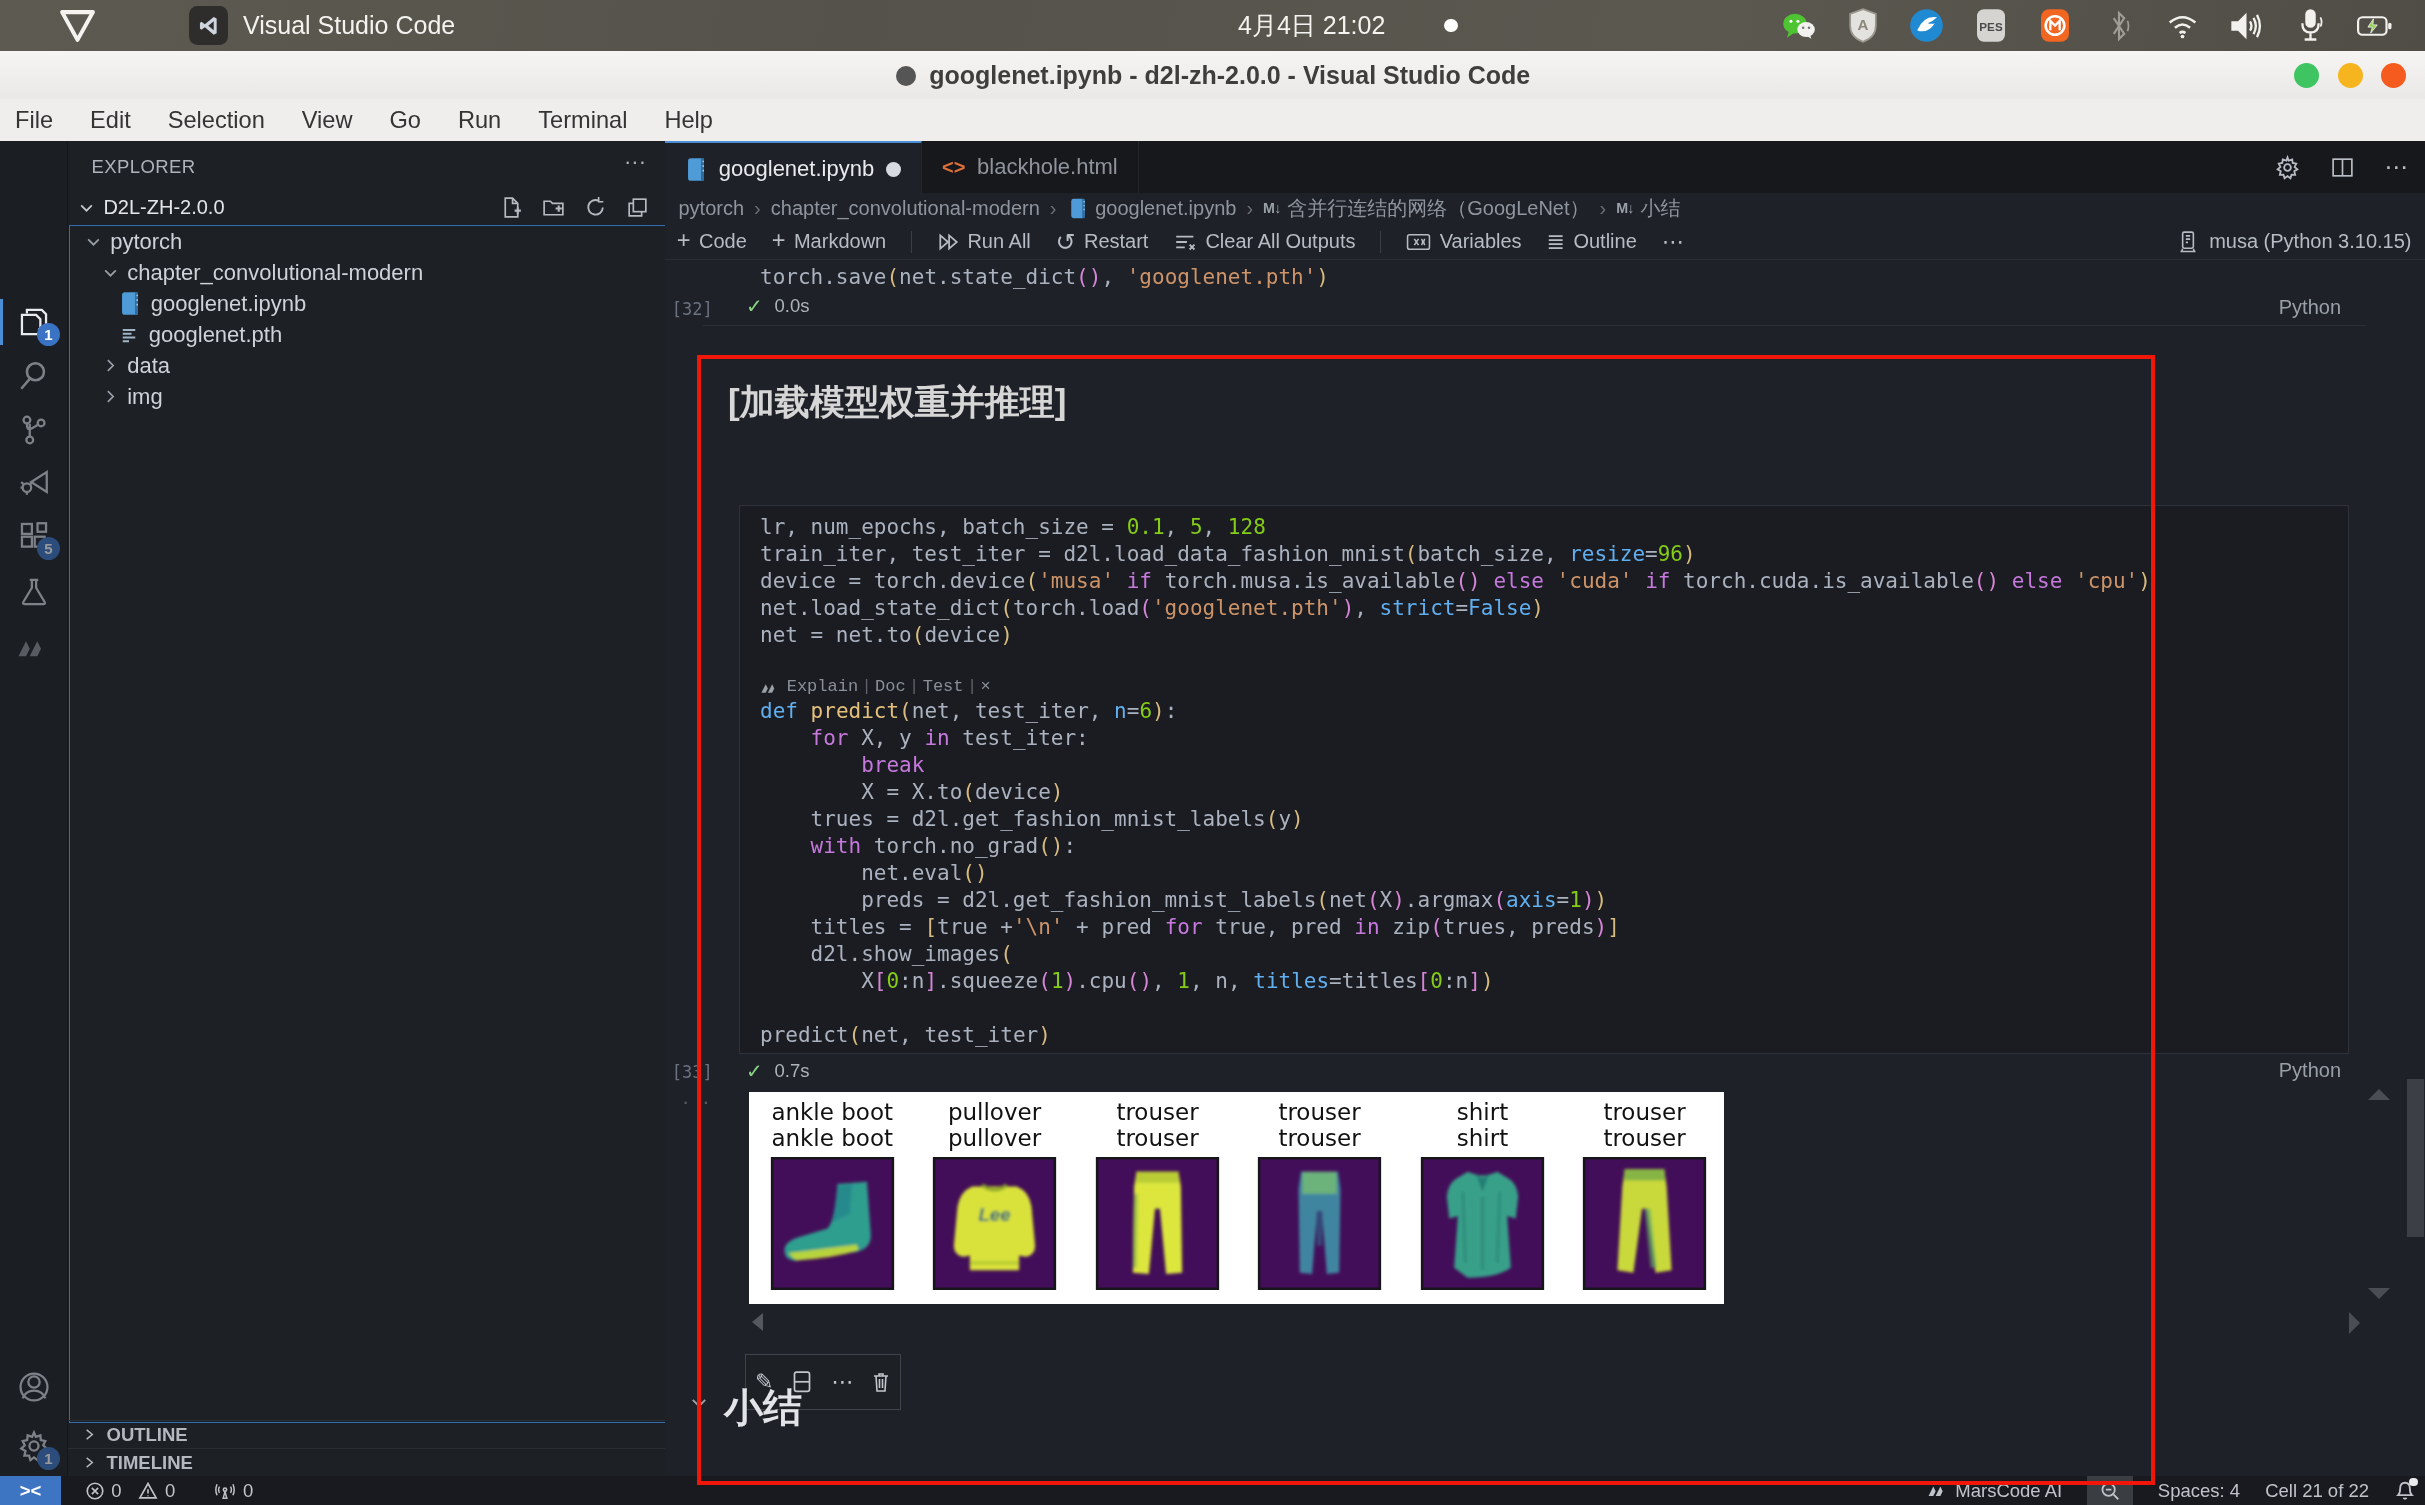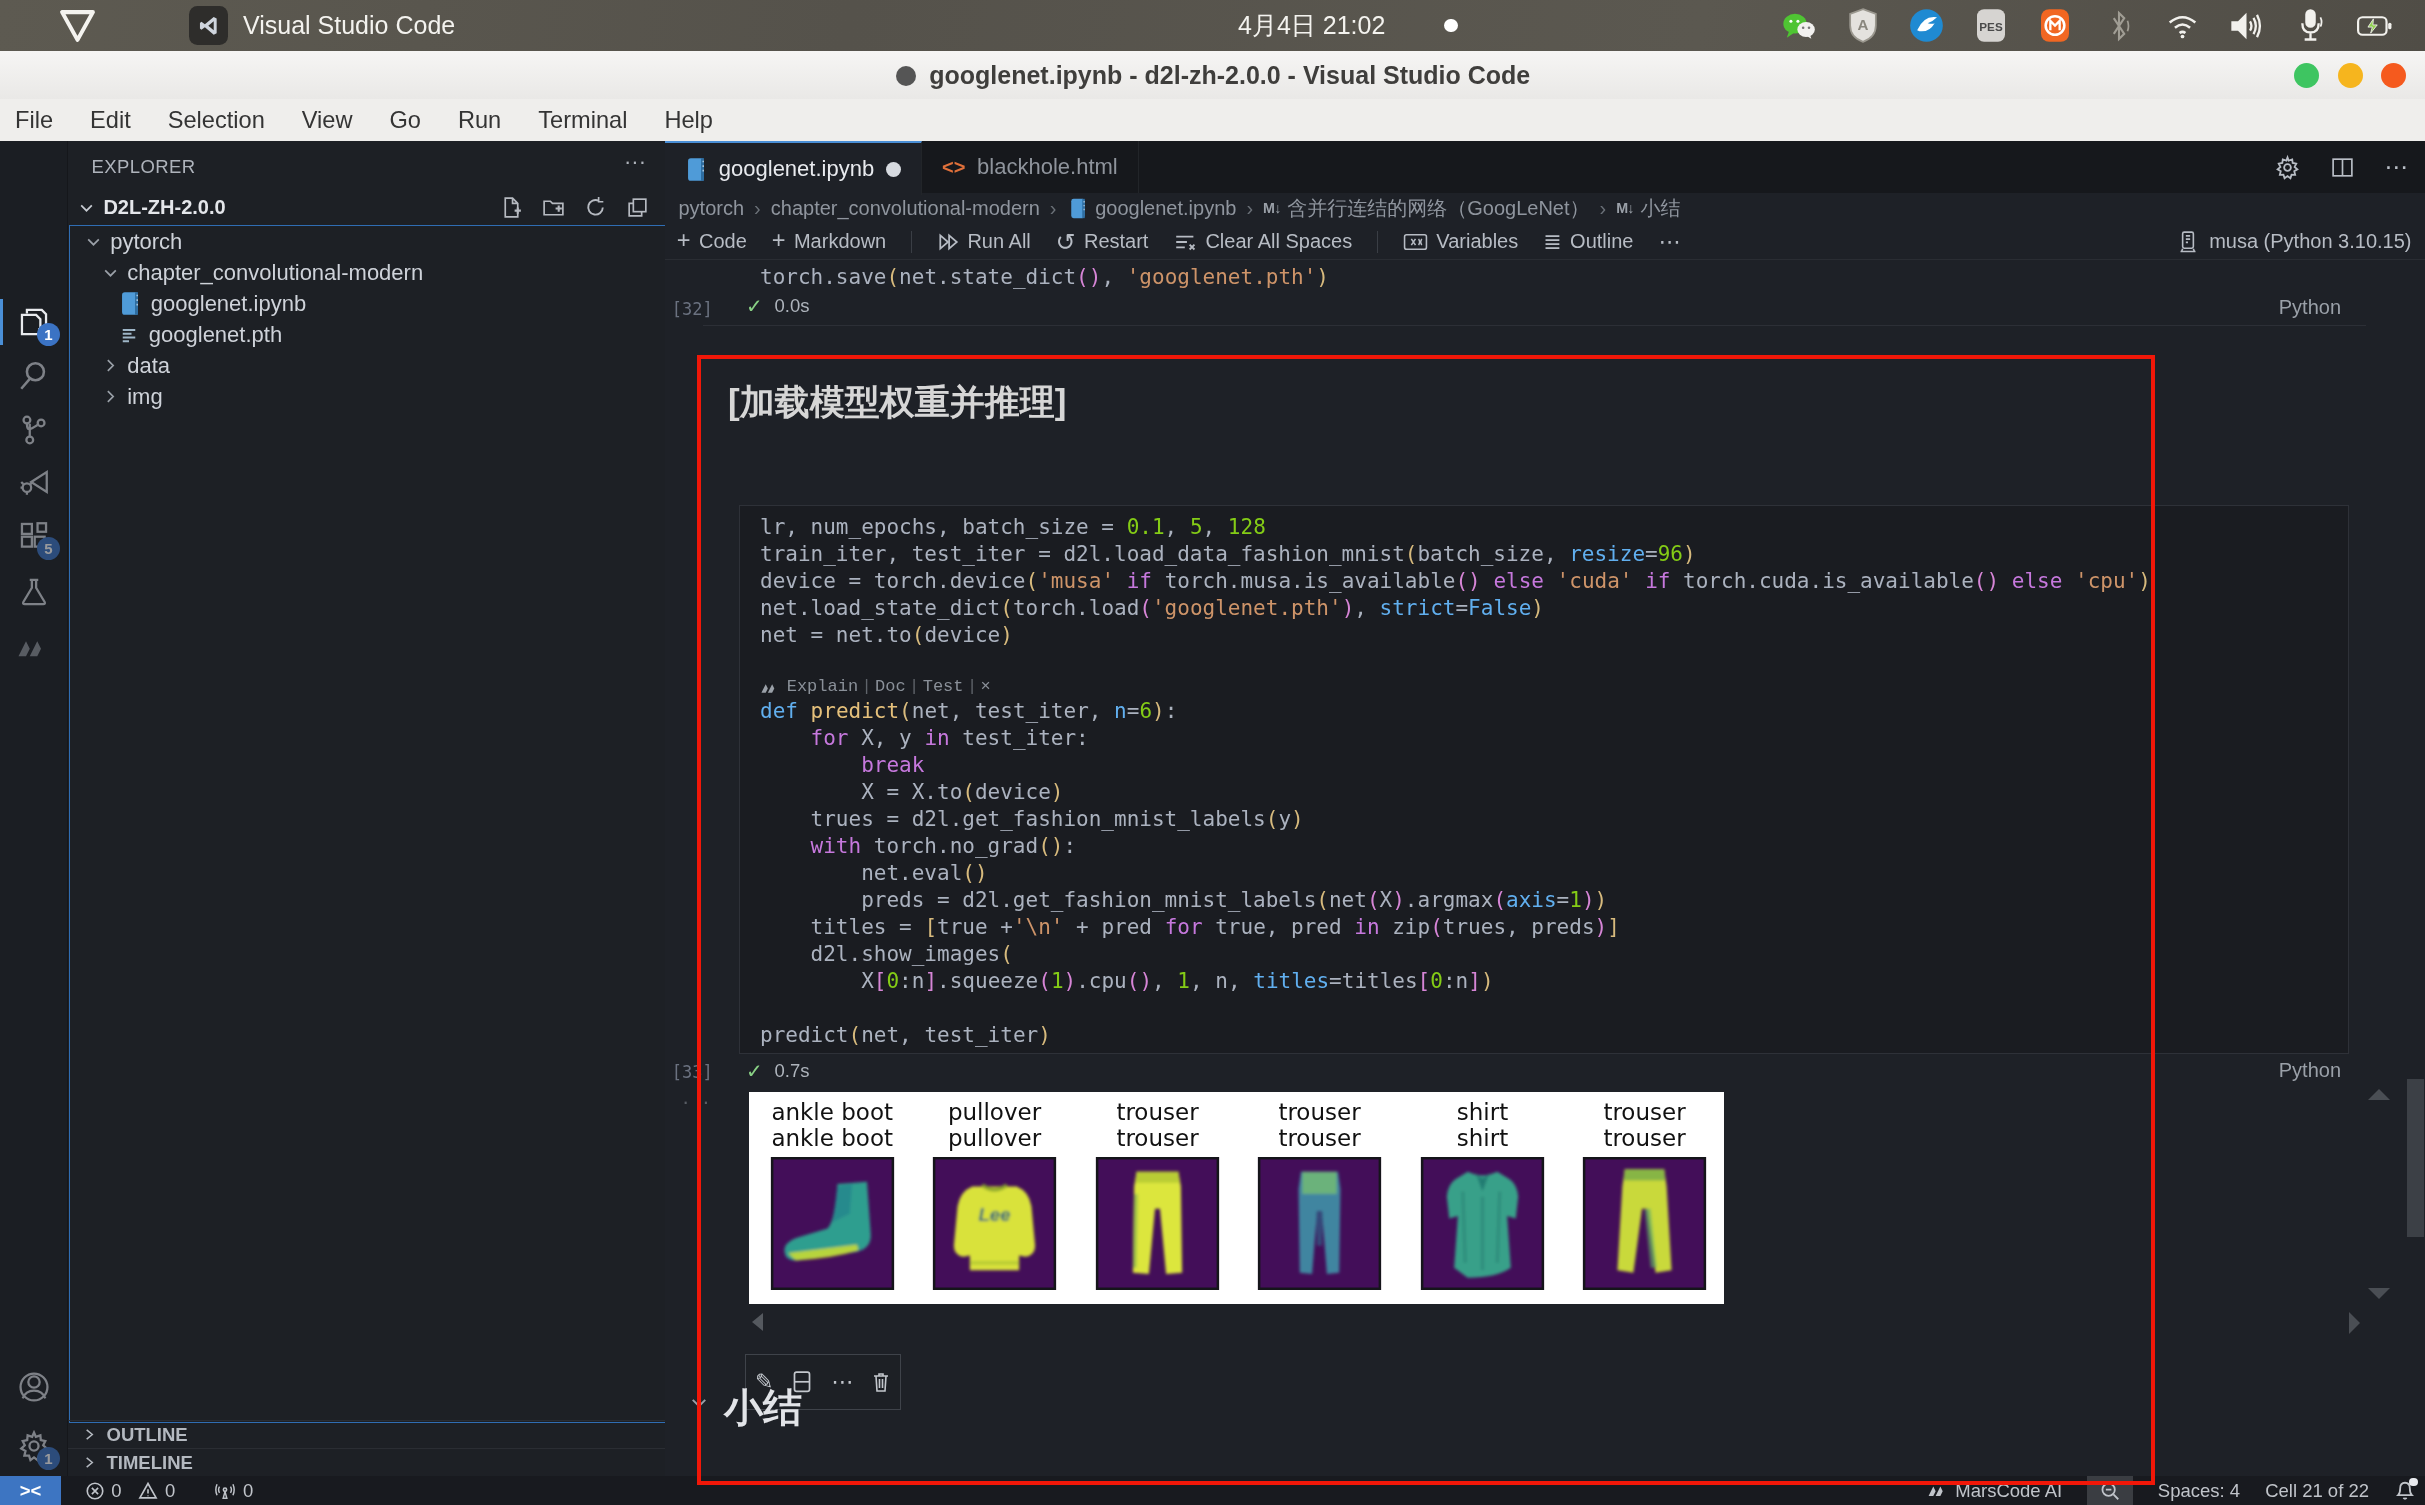--- a/index.html
+++ b/index.html
@@ -41,21 +41,21 @@
   .act-ic{position:absolute;left:0;width:67px;height:52px;display:flex;align-items:center;justify-content:center;opacity:.55;}
   .act-ic.active{opacity:1;}
   .act-ic.active:before{content:"";position:absolute;left:0;top:3.4px;bottom:3.4px;width:3.4px;background:#4a8fd6;}
   .badge{position:absolute;right:6.7px;bottom:1.7px;min-width:23.6px;height:23.6px;border-radius:11.8px;background:#3b73c4;
     color:#fff;font-size:15px;display:flex;align-items:center;justify-content:center;font-weight:bold;}
 
   
   #sidebar{left:68px;top:0;width:597px;height:1335px;background:#1d2025;border-right:0.8px solid #131519;color:#c7cbd2;}
   #exp-header{position:absolute;left:23.6px;top:15px;font-size:18.5px;color:#aeb3bb;letter-spacing:0.4px;}
   #exp-more{position:absolute;left:556px;top:8.4px;color:#aeb3bb;font-size:22px;}
-  #section-row{position:absolute;left:0;top:49px;width:597px;height:34px;display:flex;align-items:center;font-weight:bold;font-size:20px;color:#e4e6ea;}
+  #section-row{position:absolute;left:0;top:49px;width:597px;height:34px;display:flex;align-items:center;font-weight:normal;font-size:20px;color:#e4e6ea;}
   #section-row .chev{margin:0 8.4px 0 10px;}
   #section-actions{position:absolute;right:15px;top:0;height:34px;display:flex;align-items:center;gap:17px;opacity:.9;}
   #tree{position:absolute;left:0.8px;top:84px;width:595px;height:1196px;border:0.8px solid #2f6db3;}
   .tree-row{height:31px;display:flex;align-items:center;font-size:22px;color:#ced2d9;white-space:nowrap;}
   .tree-row .chev{margin-right:8.4px;}
   .tree-ic{margin-right:10px;}
   #side-bottom{position:absolute;left:0;bottom:0;width:597px;}
   .side-sec{height:27px;display:flex;align-items:center;gap:10px;padding-left:13.5px;font-size:18.5px;font-weight:bold;color:#b4b9c0;border-top:0.8px solid #2a2d33;}
 
   
@@ -503,21 +503,21 @@
     <span><span style="font-size:23.6px">↺</span></span>
     <span>Restart</span>
           </span>
           <span class="tool-item">
     <span>
               <svg width="23.6" height="22" viewBox="0 0 22 20" fill="none" stroke="#b7bcc4" stroke-width="1.7">
                 <path d="M3 5 H19 M3 10 H13 M3 15 H11"></path>
                 <path d="M15.5 12.5 L20 17 M20 12.5 L15.5 17"></path>
               </svg>
             </span>
-    <span>Clear All Spaces</span>
+    <span>Clear All Outputs</span>
           </span>
           <span class="tool-sep"></span>
           <span class="tool-item">
     <span>
               <svg width="25" height="22" viewBox="0 0 24 20" fill="none" stroke="#b7bcc4" stroke-width="1.5">
                 <rect x="1.5" y="3" width="21" height="14" rx="2"></rect>
                 <path d="M8 7 L12 13 M12 7 L8 13"></path>
                 <path d="M15 7 Q17 10 15 13 M18 7 Q16 10 18 13" stroke-width="1.3"></path>
               </svg>
             </span>

